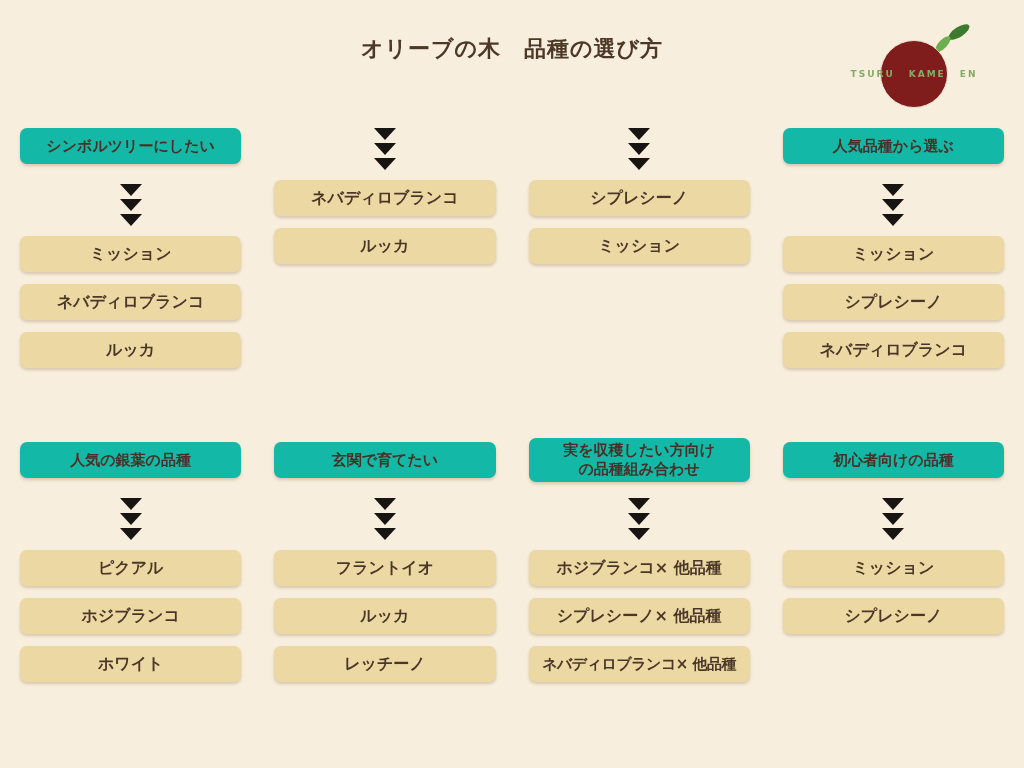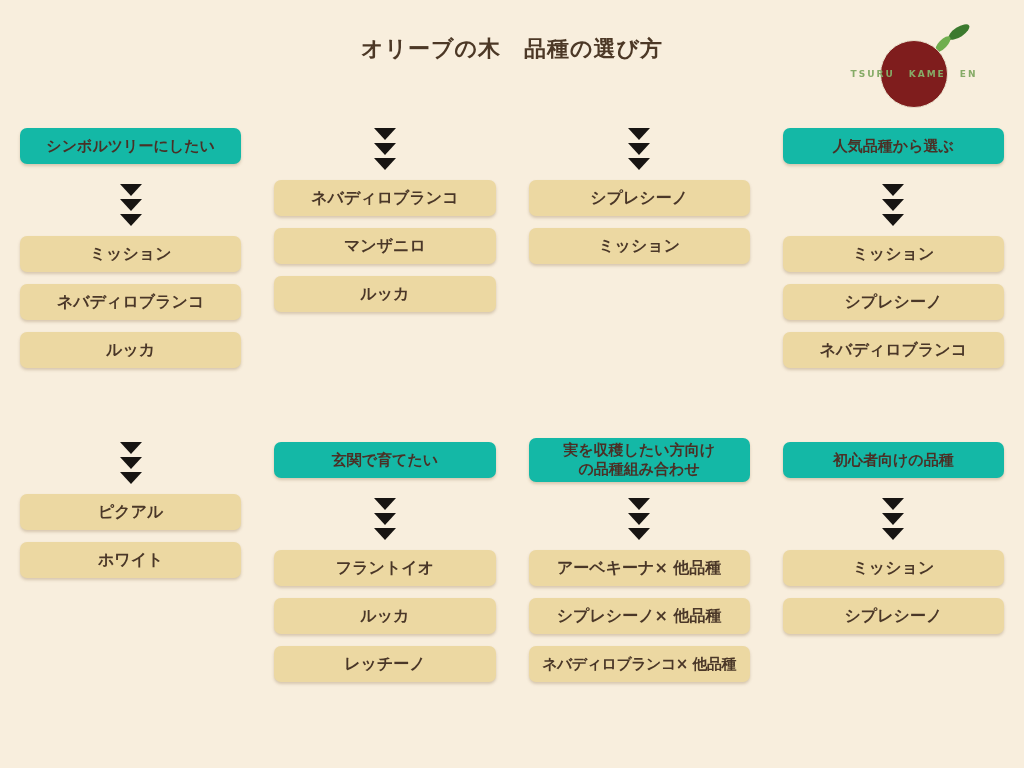--- a/index.html
+++ b/index.html
@@ -110,21 +110,20 @@
   </div>
 
   <div class="col">
     <div class="arrow-zone">
       <div class="tri"></div>
       <div class="tri"></div>
       <div class="tri"></div>
     </div>
     <div class="items">
       <div class="item">ネバディロブランコ</div>
-      <div class="item">マンザニロ</div>
       <div class="item">ルッカ</div>
     </div>
   </div>
 
   <div class="col">
     <div class="arrow-zone">
       <div class="tri"></div>
       <div class="tri"></div>
       <div class="tri"></div>
     </div>
@@ -144,27 +143,31 @@
       <div class="tri"></div>
     </div>
     <div class="items">
       <div class="item">ミッション</div>
       <div class="item">シプレシーノ</div>
       <div class="item">ネバディロブランコ</div>
     </div>
   </div>
 
   <div class="col">
+    <div class="header-zone">
+        <div class="header">人気の銀葉の品種</div>
+      </div>
     <div class="arrow-zone">
       <div class="tri"></div>
       <div class="tri"></div>
       <div class="tri"></div>
     </div>
     <div class="items">
       <div class="item">ピクアル</div>
+      <div class="item">ホジブランコ</div>
       <div class="item">ホワイト</div>
     </div>
   </div>
 
   <div class="col">
     <div class="header-zone">
         <div class="header">玄関で育てたい</div>
       </div>
     <div class="arrow-zone">
       <div class="tri"></div>
@@ -182,21 +185,21 @@
     <div class="header-zone">
         <div class="header">実を収穫したい方向け
 の品種組み合わせ</div>
       </div>
     <div class="arrow-zone">
       <div class="tri"></div>
       <div class="tri"></div>
       <div class="tri"></div>
     </div>
     <div class="items">
-      <div class="item">アーベキーナ× 他品種</div>
+      <div class="item">ホジブランコ× 他品種</div>
       <div class="item">シプレシーノ× 他品種</div>
       <div class="item compact">ネバディロブランコ× 他品種</div>
     </div>
   </div>
 
   <div class="col">
     <div class="header-zone">
         <div class="header">初心者向けの品種</div>
       </div>
     <div class="arrow-zone">

